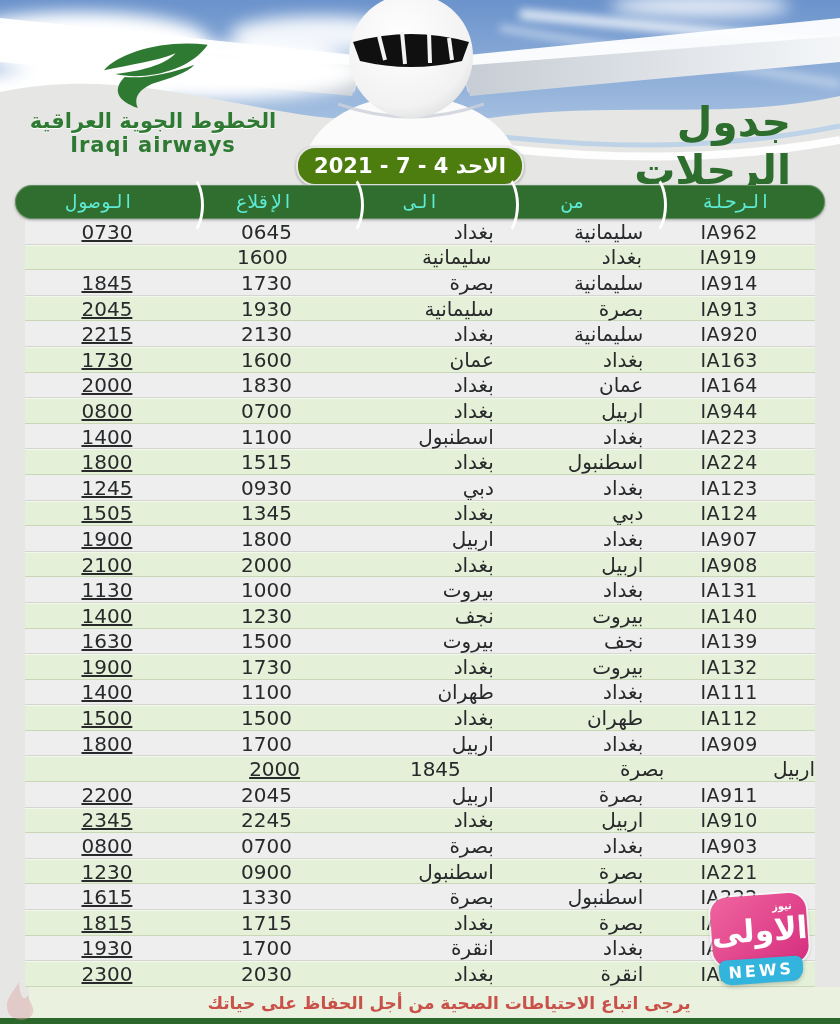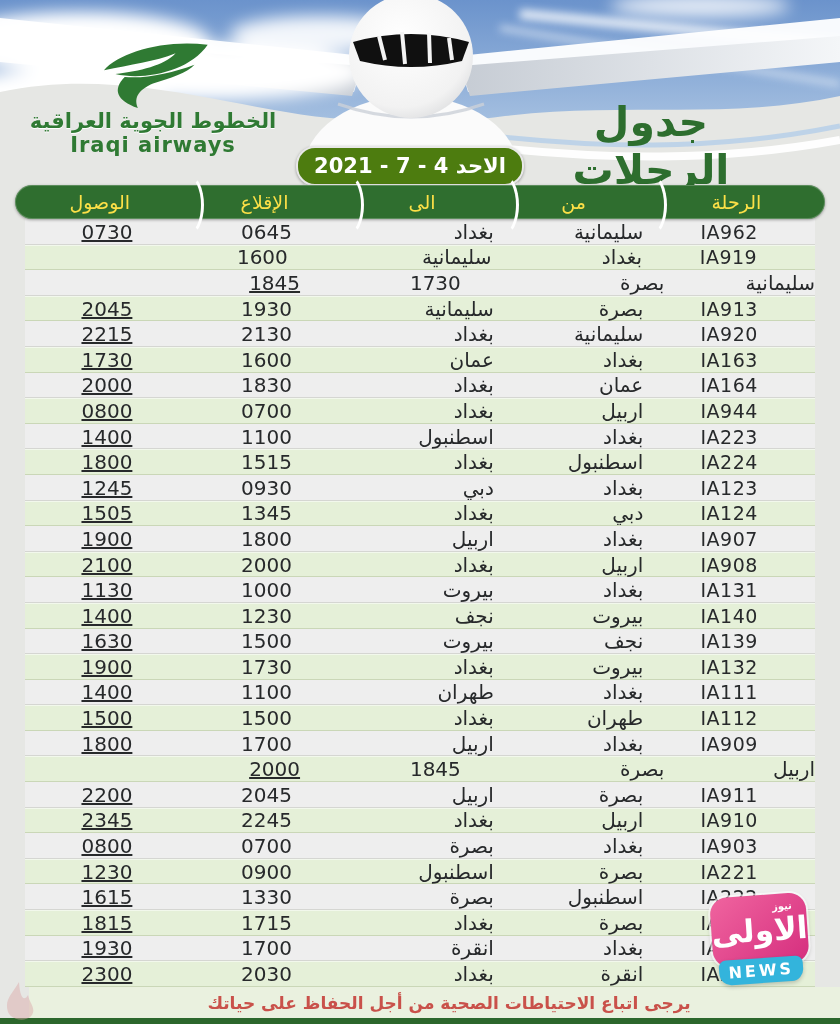--- a/index.html
+++ b/index.html
@@ -9,40 +9,41 @@
     font-family:"DejaVu Sans", sans-serif;
   }
   
   .hero{position:absolute;top:0;left:0;width:803px;height:187px;}
   .hero svg{display:block;}
   .brand{position:absolute;top:14px;left:28px;width:250px;text-align:center;}
   .brand .bird{margin:28px auto 2px;width:118px;height:66px;}
   .brand-ar{color:#2f7a33;font-weight:bold;font-size:21px;direction:rtl;line-height:1.1;text-shadow:0 1px 0 #fff;}
   .brand-en{color:#2f7a33;font-weight:bold;font-size:21px;letter-spacing:1px;line-height:1.2;}
   .page-title{
-    position:absolute;top:98px;right:12px;width:280px;text-align:center;
+    position:absolute;top:98px;right:12px;width:280px;text-align:right;
     color:#2d6e2e;font-size:41px;font-weight:bold;direction:rtl;
   }
   .date-badge{
     position:absolute;top:146px;left:296px;width:224px;height:36px;
     background:#4d7c0f;border:2px solid #e8e8e8;border-radius:19px;
     color:#fff;font-size:21px;font-weight:bold;direction:rtl;
     display:flex;align-items:center;justify-content:center;
     box-shadow:0 1px 3px rgba(0,0,0,.35);
   }
   
   .thead{
     position:absolute;top:185px;left:15px;width:810px;height:34px;
     background:#2f6e2f;border-radius:17px;direction:rtl;display:flex;
     box-shadow:inset 0 0 0 1px rgba(255,255,255,.22), 0 1px 3px rgba(0,0,0,.35);
     z-index:2;
   }
   .thead .hcell{
-    color:#fde047;font-size:19px;display:flex;align-items:center;justify-content:center;
+    color:#5eead4;font-size:19px;display:flex;align-items:center;justify-content:center;
     height:100%;
+    font-family:Liberation Mono, monospace;
   }
   .hc-flight{width:21.9%;} .hc-from{width:18.3%;} .hc-to{width:19.1%;}
   .hc-dep{width:19.8%;} .hc-arr{width:20.9%;}
   .sep{
     position:absolute;top:-11px;width:26px;height:56px;
     border:3px solid transparent;border-right-color:#fff;border-radius:50%;
     pointer-events:none;
   }
   .sep1{left:620px;} .sep2{left:472px;} .sep3{left:317px;} .sep4{left:157px;}
   
@@ -192,20 +193,21 @@
     </div>
 
     <div class="row even">
       <div class="cell c-flight">IA919</div>
       <div class="cell c-from">بغداد</div>
       <div class="cell c-to">سليمانية</div>
       <div class="cell c-dep">1600</div>
     </div>
 
     <div class="row">
+      <div class="cell c-flight">IA914</div>
       <div class="cell c-from">سليمانية</div>
       <div class="cell c-to">بصرة</div>
       <div class="cell c-dep">1730</div>
       <div class="cell c-arr">1845</div>
     </div>
 
     <div class="row even">
       <div class="cell c-flight">IA913</div>
       <div class="cell c-from">بصرة</div>
       <div class="cell c-to">سليمانية</div>

